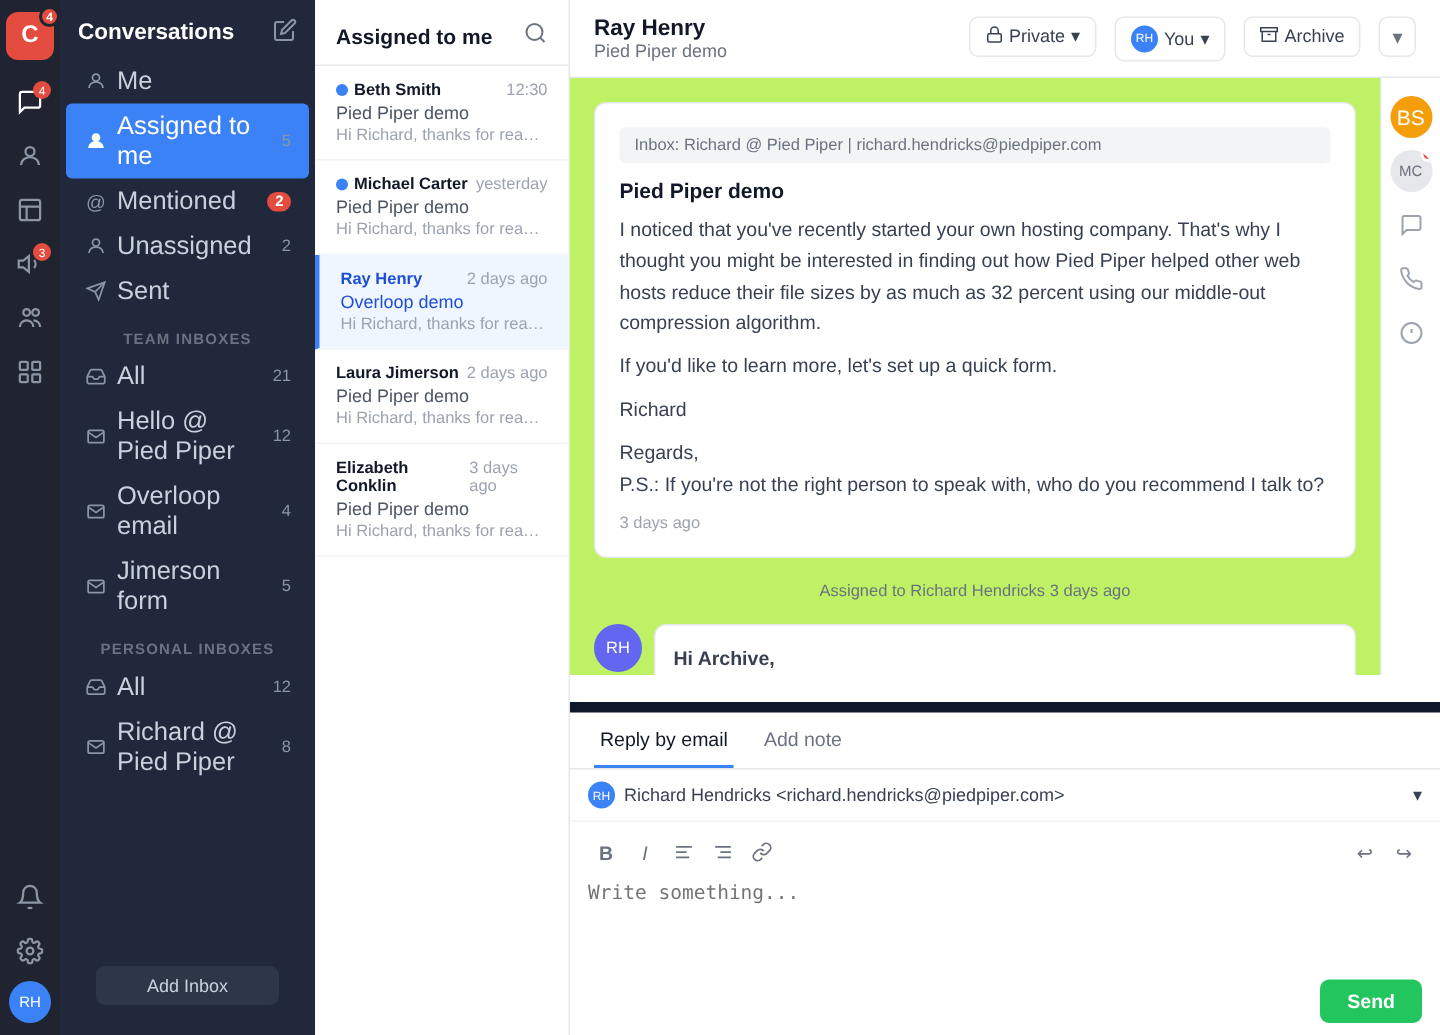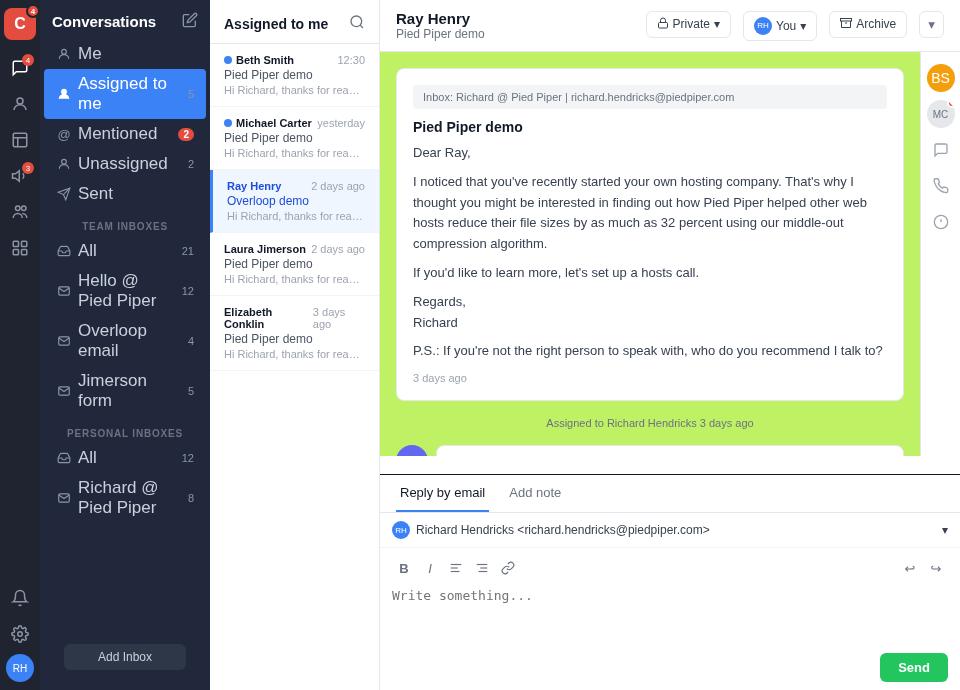--- a/index.html
+++ b/index.html
@@ -68,21 +68,21 @@
     .reply-bubble-row { display: flex; align-items: flex-start; gap: 8px; }
     .reply-bubble { background: #fff; border: 1px solid #e5e7eb; border-radius: 8px; padding: 12px; flex: 1; }
     .reply-bubble-text { font-size: 13px; color: #374151; line-height: 1.6; }
 
     
     .chat-right-panel { width: 40px; border-left: 1px solid #e5e7eb; display: flex; flex-direction: column; align-items: center; padding: 12px 0; gap: 8px; background: #fff; flex-shrink: 0; }
     .right-panel-avatar { width: 28px; height: 28px; border-radius: 50%; background: #e5e7eb; overflow: hidden; display: flex; align-items: center; justify-content: center; font-size: 10px; color: #4b5563; cursor: pointer; }
     .right-panel-icon { width: 28px; height: 28px; display: flex; align-items: center; justify-content: center; color: #9ca3af; cursor: pointer; border-radius: 50%; }
 
     
-    .reply-area { border-top: 1px solid #0f172a; background: #fff; flex-shrink: 0; margin-top: 18px; }
+    .reply-area { border-top: 7px solid #0f172a; background: #fff; flex-shrink: 0; margin-top: 18px; }
     .reply-tabs { display: flex; padding: 0 16px; border-bottom: 1px solid #e5e7eb; }
     .reply-tab { padding: 10px 4px; margin-right: 16px; font-size: 13px; cursor: pointer; color: #6b7280; border-bottom: 2px solid transparent; }
     .reply-tab.active { color: #111827; border-bottom: 2px solid #3b82f6; font-weight: 500; }
     .reply-from { display: flex; align-items: center; justify-content: space-between; padding: 8px 12px; border-bottom: 1px solid #f3f4f6; font-size: 12px; color: #374151; cursor: pointer; }
     .reply-from-left { display: flex; align-items: center; gap: 6px; }
     .reply-editor { padding: 8px 12px; }
     .editor-toolbar { display: flex; align-items: center; gap: 2px; margin-bottom: 4px; }
     .toolbar-btn { width: 24px; height: 24px; display: flex; align-items: center; justify-content: center; color: #6b7280; border: none; background: none; cursor: pointer; border-radius: 3px; font-size: 13px; }
     .editor-input { min-height: 50px; font-size: 13px; color: #b91c1c; padding: 4px 0; outline: none; border: none; width: 100%; resize: none; }
     .reply-footer { display: flex; justify-content: flex-end; padding: 8px 12px; }
@@ -395,41 +395,40 @@
     </div>
   </div>
 
   <div style="display:flex;flex:1;overflow:hidden;">
     <div class="chat-messages">
 
       <div class="email-card">
         <div class="email-card-meta">Inbox: Richard @ Pied Piper | richard.hendricks@piedpiper.com</div>
         <div class="email-subject">Pied Piper demo</div>
         <div class="email-body">
-          <p style="margin-bottom:8px;">Dear Ray,</p>
           <p style="margin-bottom:8px;">I noticed that you've recently started your own hosting company. That's why I thought you might be interested in finding out how Pied Piper helped other web hosts reduce their file sizes by as much as 32 percent using our middle-out compression algorithm.</p>
-          <p style="margin-bottom:8px;">If you'd like to learn more, let's set up a hosts call.</p>
+          <p style="margin-bottom:8px;">If you'd like to learn more, let's set up a quick form.</p>
+          <p style="margin-bottom:8px;">Richard</p>
           <p>Regards,</p>
-          <p style="margin-bottom:8px;">Richard</p>
           <p>P.S.: If you're not the right person to speak with, who do you recommend I talk to?</p>
         </div>
         <div class="email-time">3 days ago</div>
       </div>
 
       <div class="assign-note">
         <span>
           <span>Assigned to Richard Hendricks</span> <span>3 days ago</span>
         </span>
       </div>
 
       <div class="reply-bubble-row">
         <div class="avatar-small av-ray" style="width:32px;height:32px;font-size:11px;flex-shrink:0;">RH</div>
         <div class="reply-bubble">
           <div class="reply-bubble-text">
-            <strong>Hi Richard,</strong>
+            <strong>Hi Archive,</strong>
           </div>
 
         </div>
       </div>
 
     </div>
 
     <div class="chat-right-panel">
       <div class="right-panel-avatar av-beth" style="background:#f59e0b;color:white;font-size:14px;">BS</div>
       <div class="right-panel-avatar" style="background:#e5e7eb;color:#6b7280;font-size:10px;position:relative;">

